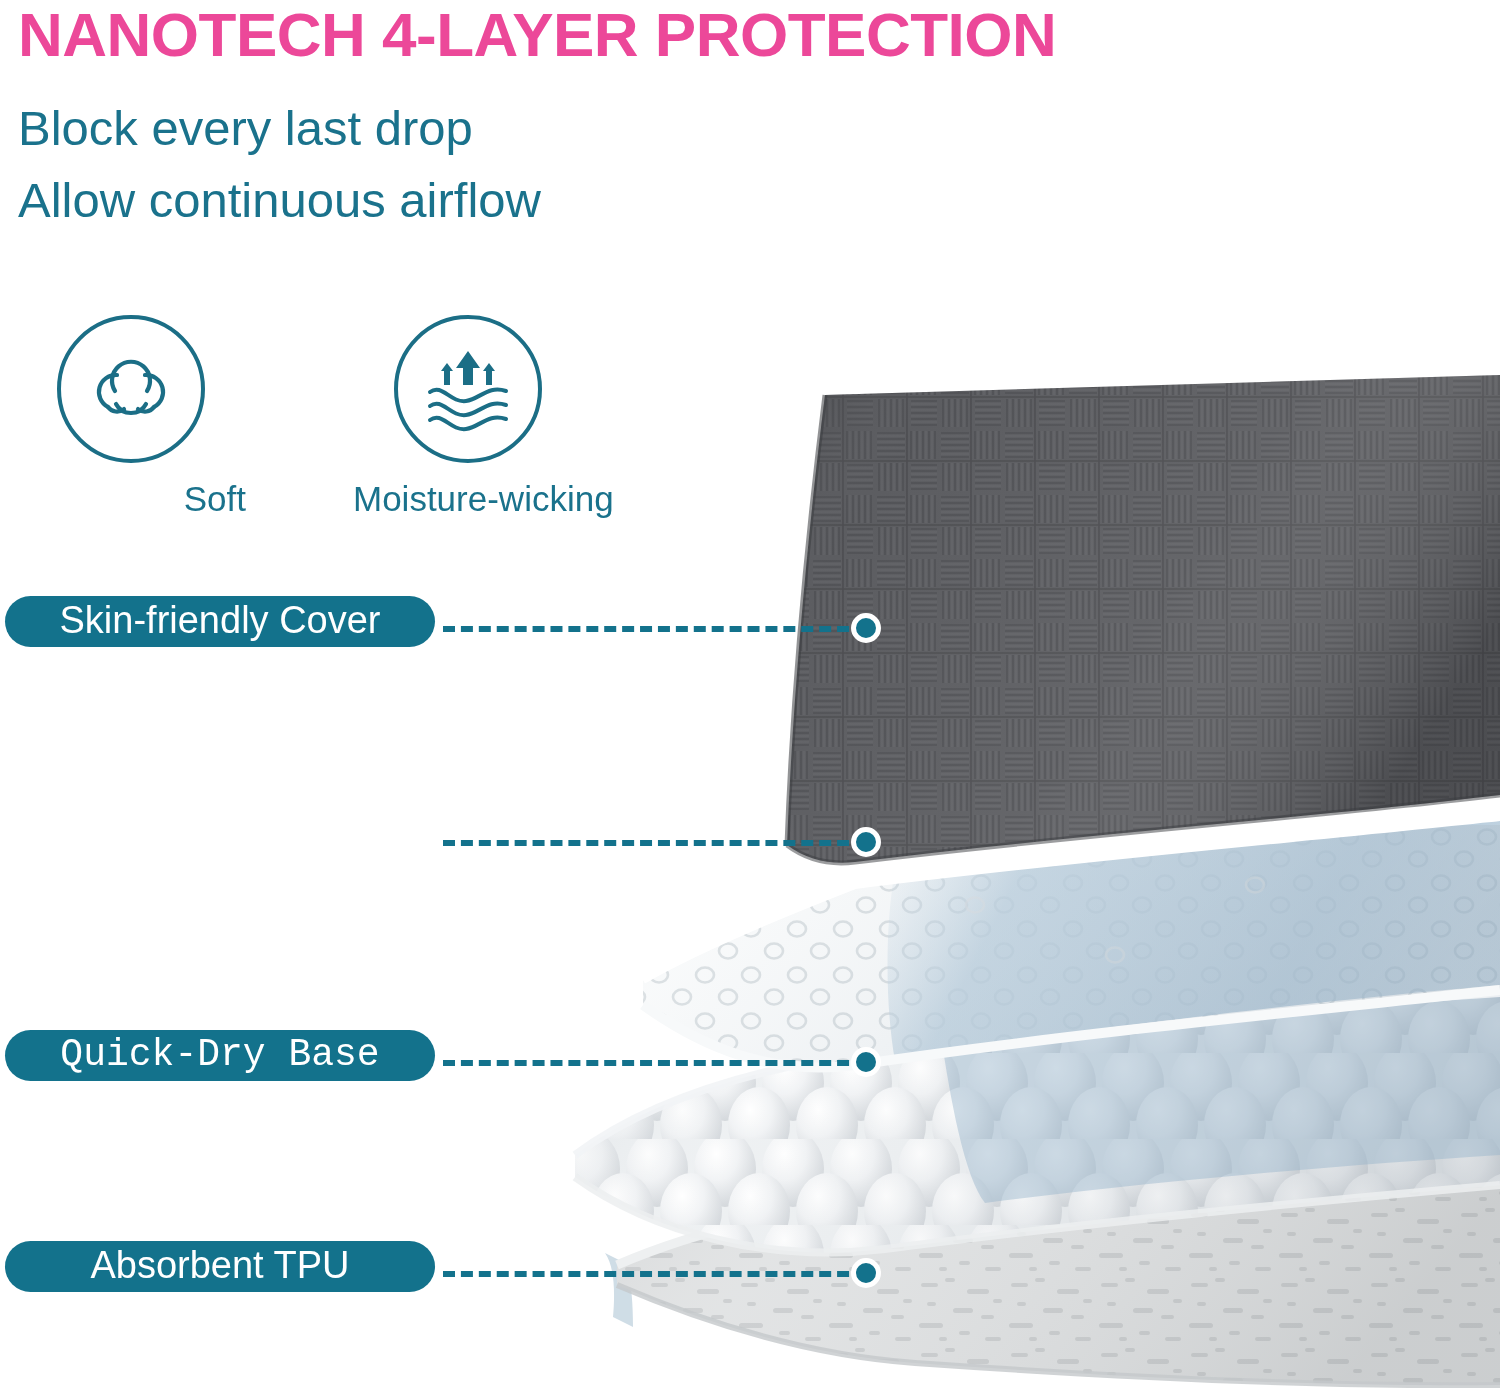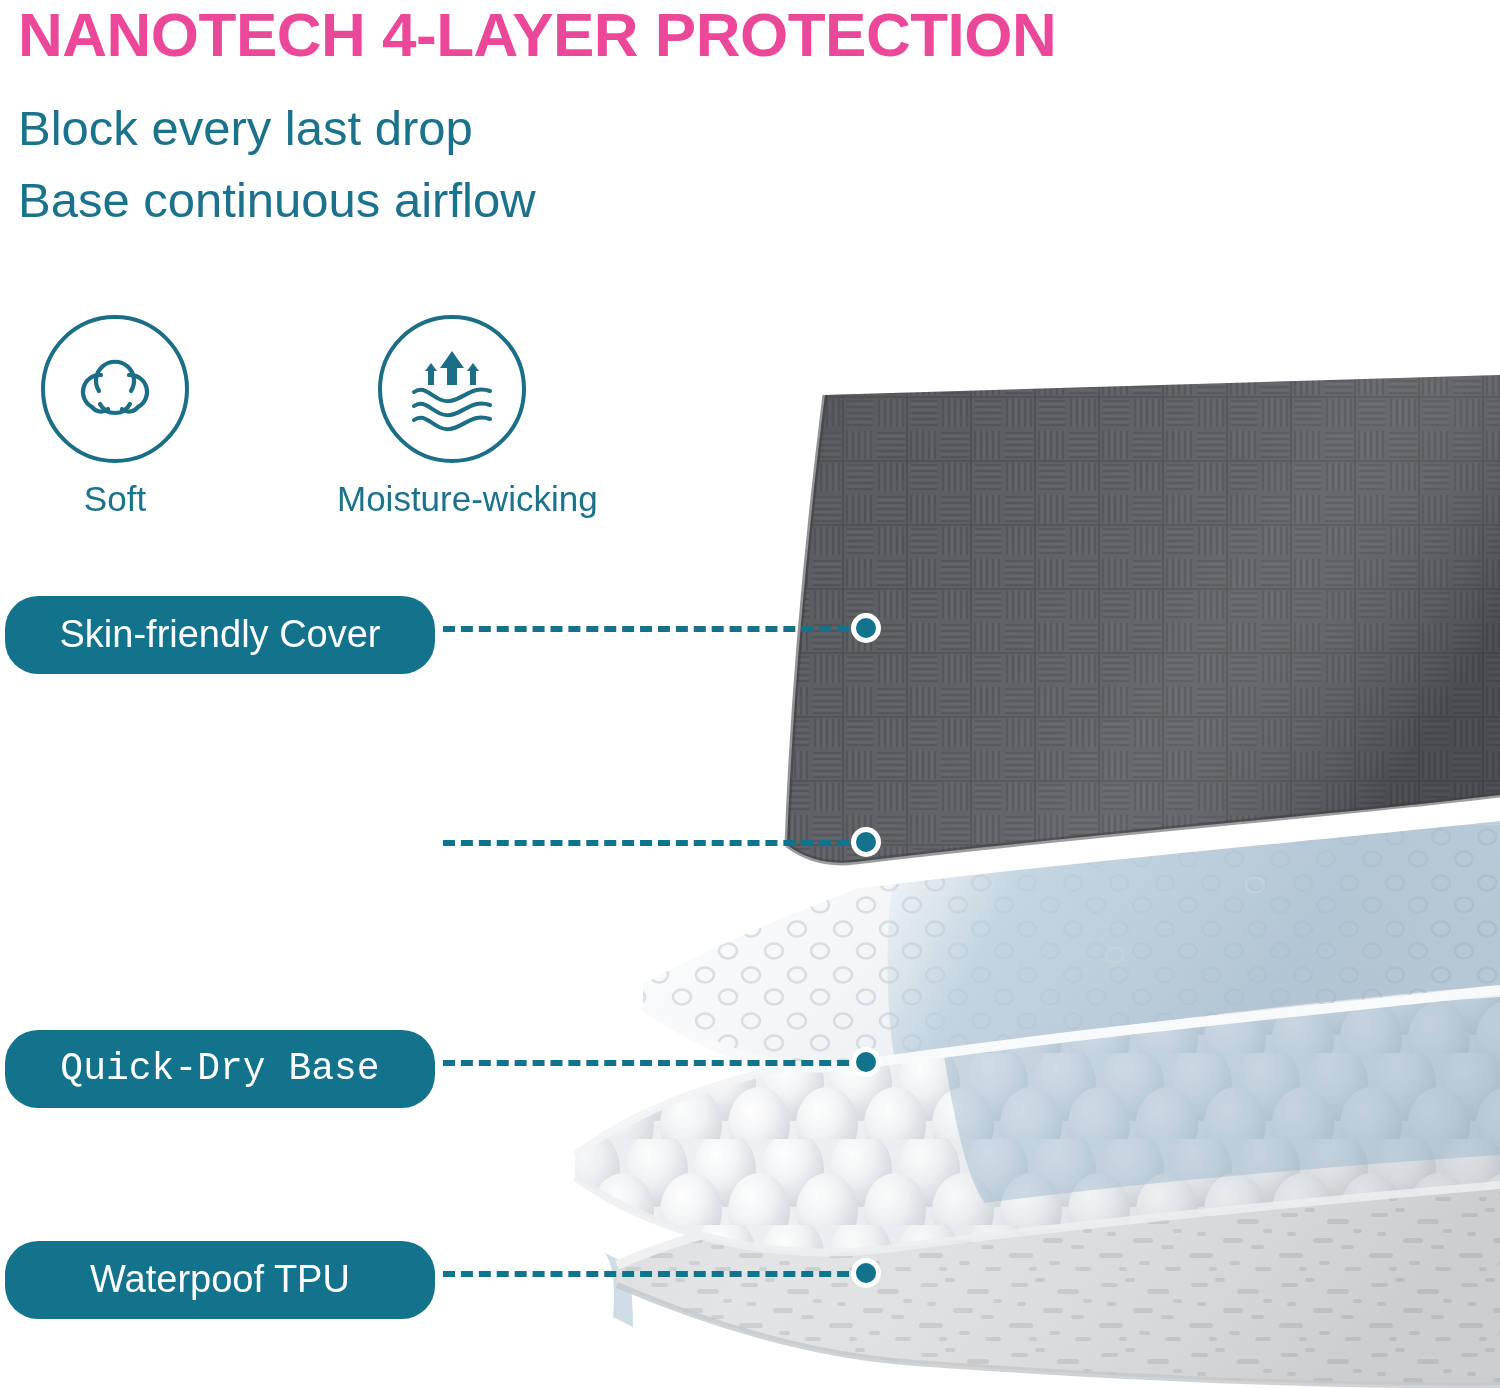--- a/index.html
+++ b/index.html
@@ -39,21 +39,22 @@
     white-space: nowrap;
     line-height: 1.0;
   }
   #subtitle-1 { top: 104px; }
   #subtitle-2 { top: 176px; }
 
   
   .feature {
     position: absolute;
     width: 230px;
-    text-align: center;
+    text-align: right;
+    padding-left: 16px;
   }
   #feature-soft { left: 0px; top: 315px; }
   #feature-moisture { left: 337px; top: 315px; }
   .feature-circle {
     width: 148px;
     height: 148px;
     margin: 0 auto;
     border: 4px solid #1b6e86;
     border-radius: 50%;
     box-sizing: border-box;
@@ -66,21 +67,21 @@
     font-size: 35px;
     color: #1a728c;
     white-space: nowrap;
   }
 
   
   .layer-pill {
     position: absolute;
     left: 5px;
     width: 430px;
-    height: 78px;
+    height: 51px;
     background: #13728c;
     border-radius: 33px;
     display: flex;
     align-items: center;
     justify-content: center;
     color: #ffffff;
     font-size: 38px;
     box-sizing: border-box;
     padding-bottom: 2px;
   }
@@ -129,21 +130,21 @@
 </style>
 </head>
 <body>
 
 <div id="page">
 
   <div id="main-title">NANOTECH 4-LAYER PROTECTION</div>
 
   <div class="subtitle" id="subtitle-1">Block every last drop</div>
 
-  <div class="subtitle" id="subtitle-2">Base continuous airflow</div>
+  <div class="subtitle" id="subtitle-2">Allow continuous airflow</div>
 
   <div class="feature" id="feature-soft">
     <div class="feature-circle">
       <span>
         <svg width="104" height="104" viewBox="0 0 104 104">
           <g fill="none" stroke="#1b6e86" stroke-width="4.2" stroke-linecap="round">
             <path d="M36 56 A19 19 0 1 1 68 56"></path>
             <path d="M38 40 A17 17 0 0 0 29 72"></path>
             <path d="M66 40 A17 17 0 0 1 75 72"></path>
             <path d="M29 72 A11 11 0 0 0 45 74"></path>
@@ -328,17 +329,17 @@
   <div class="leader" id="leader-0"></div>
   <div class="leader-dot" id="dot-0"></div>
 
   <div class="leader" id="leader-1"></div>
   <div class="leader-dot" id="dot-1"></div>
 
   <div class="layer-pill" id="pill-2">Quick-Dry Base</div>
   <div class="leader" id="leader-2"></div>
   <div class="leader-dot" id="dot-2"></div>
 
-  <div class="layer-pill" id="pill-3">Waterpoof TPU</div>
+  <div class="layer-pill" id="pill-3">Absorbent TPU</div>
   <div class="leader" id="leader-3"></div>
   <div class="leader-dot" id="dot-3"></div>
 
 </div>
 
 </body></html>

